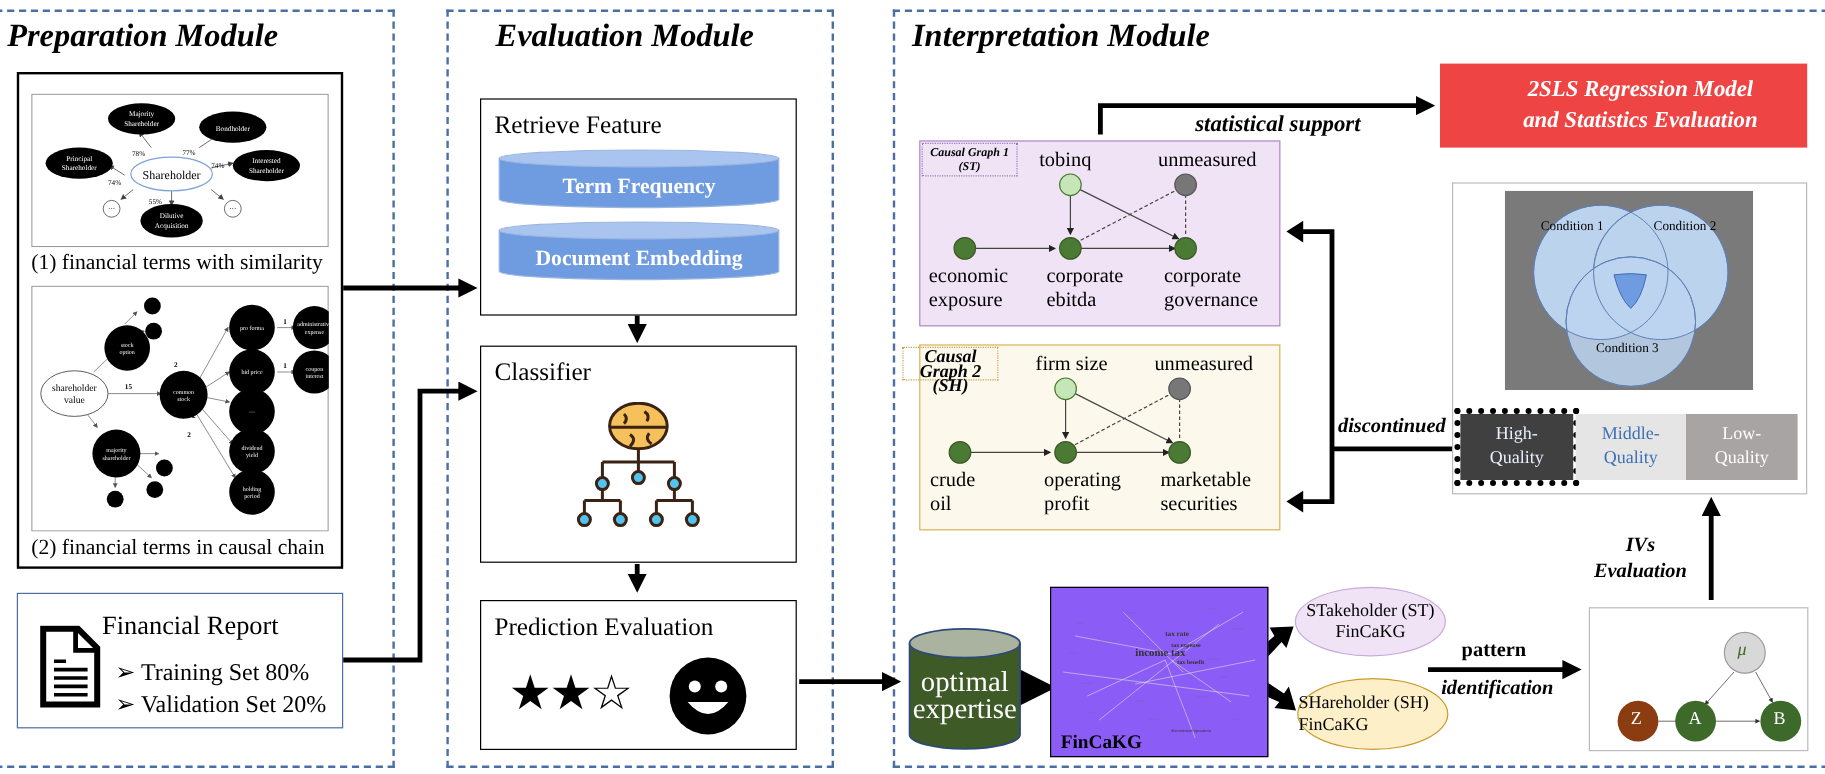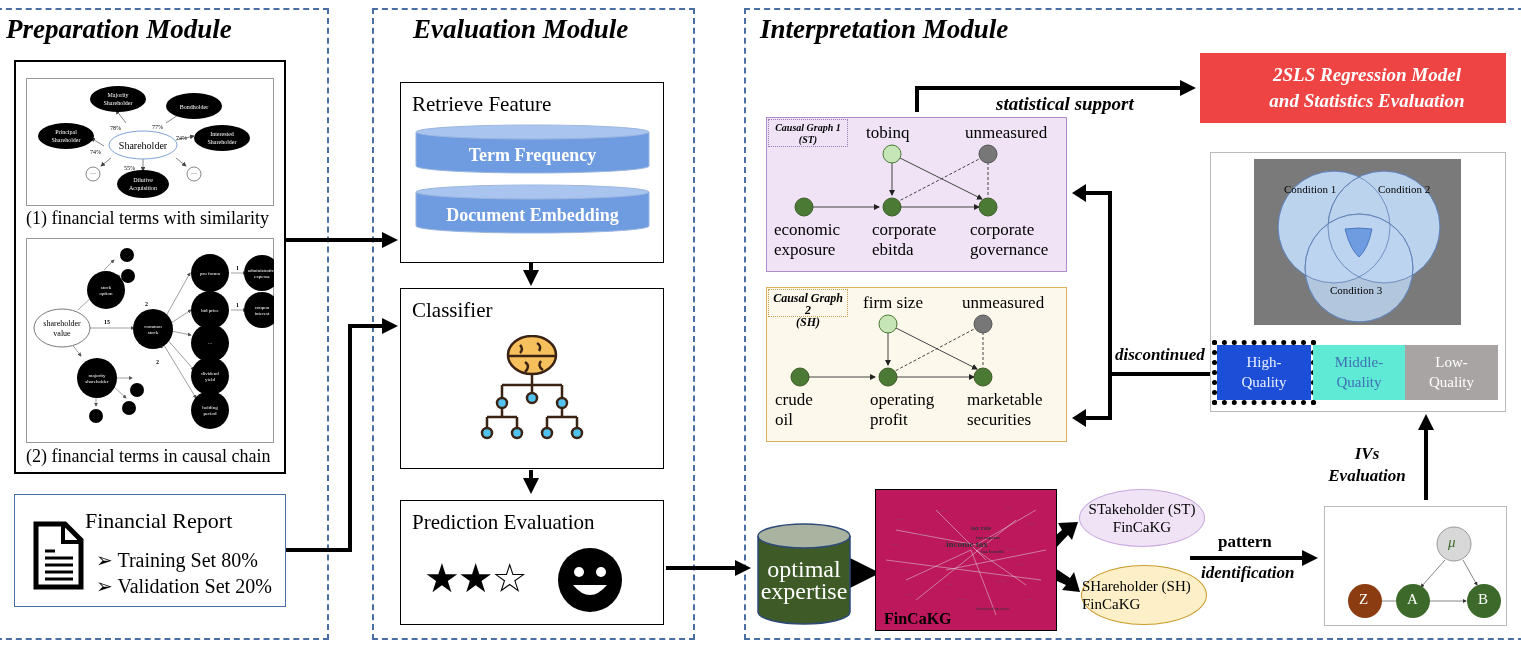--- a/index.html
+++ b/index.html
@@ -292,21 +292,21 @@
 <div class="abs small" style="left:872px;top:220px;line-height:20px;">
     <div>corporate</div>
     <div>ebitda</div>
   </div>
 <div class="abs small" style="left:970px;top:220px;line-height:20px;">
     <div>corporate</div>
     <div>governance</div>
   </div>
 
 <div class="abs" style="left:766px;top:287px;width:301px;height:155px;background:#fdf8ec;border:1.5px solid #d9b25a;box-sizing:border-box;"></div>
-<div class="abs" style="left:768px;top:289px;width:80px;height:28px;border:1px dotted #c8a050;font-size:12px;font-style:italic;font-weight:bold;text-align:center;line-height:12px;padding-top:2px;box-sizing:border-box;">
+<div class="abs" style="left:752px;top:289px;width:80px;height:28px;border:1px dotted #c8a050;font-size:15px;font-style:italic;font-weight:bold;text-align:center;line-height:12px;padding-top:2px;box-sizing:border-box;">
   <div>Causal Graph 2</div>
   <div>(SH)</div>
 </div>
 <svg class="abs" style="left:766px;top:287px;" width="301" height="155">
   <defs>
       <marker id="g2" markerWidth="6" markerHeight="6" refX="5" refY="3" orient="auto">
         <path d="M0,0 L6,3 L0,6z" fill="#222"></path>
       </marker>
     </defs>
   <g stroke="#444" stroke-width="1">
@@ -352,25 +352,25 @@
   <g fill="none" stroke="#5f80b5" stroke-width="0.8">
     <circle cx="80" cy="68" r="56"></circle>
       <circle cx="130" cy="68" r="56"></circle>
       <circle cx="105" cy="109" r="54"></circle>
   </g>
 </svg>
 <div class="abs" style="left:1284px;top:183px;font-size:11px;">Condition 1</div>
 <div class="abs" style="left:1378px;top:183px;font-size:11px;">Condition 2</div>
 <div class="abs" style="left:1330px;top:284px;font-size:11px;">Condition 3</div>
 
-<div class="abs" style="left:1217px;top:345px;width:94px;height:55px;background:#1d4ed8;color:#e8f0ff;text-align:center;font-size:15px;line-height:20px;padding-top:7px;box-sizing:border-box;outline:5px dotted #000;outline-offset:0px;">
+<div class="abs" style="left:1217px;top:345px;width:94px;height:55px;background:#404040;color:#e8f0ff;text-align:center;font-size:15px;line-height:20px;padding-top:7px;box-sizing:border-box;outline:5px dotted #000;outline-offset:0px;">
   <div>High-</div>
   <div>Quality</div>
 </div>
-<div class="abs" style="left:1313px;top:345px;width:92px;height:55px;background:#5eead4;color:#3f6fb5;text-align:center;font-size:15px;line-height:20px;padding-top:7px;box-sizing:border-box;">
+<div class="abs" style="left:1313px;top:345px;width:92px;height:55px;background:#e5e5e5;color:#3f6fb5;text-align:center;font-size:15px;line-height:20px;padding-top:7px;box-sizing:border-box;">
   <div>Middle-</div>
   <div>Quality</div>
 </div>
 <div class="abs" style="left:1405px;top:345px;width:93px;height:55px;background:#a8a4a3;color:#fff;text-align:center;font-size:15px;line-height:20px;padding-top:7px;box-sizing:border-box;">
   <div>Low-</div>
   <div>Quality</div>
 </div>
 
 <div class="abs" style="left:1322px;top:443px;font-style:italic;font-weight:bold;font-size:17px;text-align:center;line-height:22px;width:90px;">
   <div>IVs</div>
@@ -402,21 +402,21 @@
 
 <svg class="abs" style="left:756px;top:522px;" width="96" height="104">
   <path d="M2,14 V90 A46,12 0 0 0 94,90 V14" fill="#3d5a27" stroke="#2e4a7a" stroke-width="1.5"></path>
   <ellipse cx="48" cy="14" rx="46" ry="12" fill="#a9b3a0" stroke="#2e4a7a" stroke-width="1.5"></ellipse>
 </svg>
 <div class="abs" style="left:756px;top:558px;width:96px;text-align:center;color:#fff;font-size:24px;line-height:22px;">
   <div>optimal</div>
   <div>expertise</div>
 </div>
 
-<div class="abs" style="left:875px;top:489px;width:182px;height:142px;border:1.5px solid #000;box-sizing:border-box;background:#be185d;overflow:hidden;">
+<div class="abs" style="left:875px;top:489px;width:182px;height:142px;border:1.5px solid #000;box-sizing:border-box;background:#8b5cf6;overflow:hidden;">
   <svg width="182" height="142" style="position:absolute;left:0;top:0;">
     <g stroke="#ddd" stroke-width="0.5">
       <line x1="20" y1="40" x2="100" y2="55"></line>
         <line x1="30" y1="90" x2="95" y2="60"></line>
         <line x1="160" y1="20" x2="100" y2="55"></line>
       <line x1="150" y1="95" x2="100" y2="60"></line>
         <line x1="120" y1="125" x2="95" y2="60"></line>
         <line x1="60" y1="20" x2="110" y2="70"></line>
       <line x1="170" y1="60" x2="70" y2="80"></line>
         <line x1="40" y1="110" x2="140" y2="30"></line>

